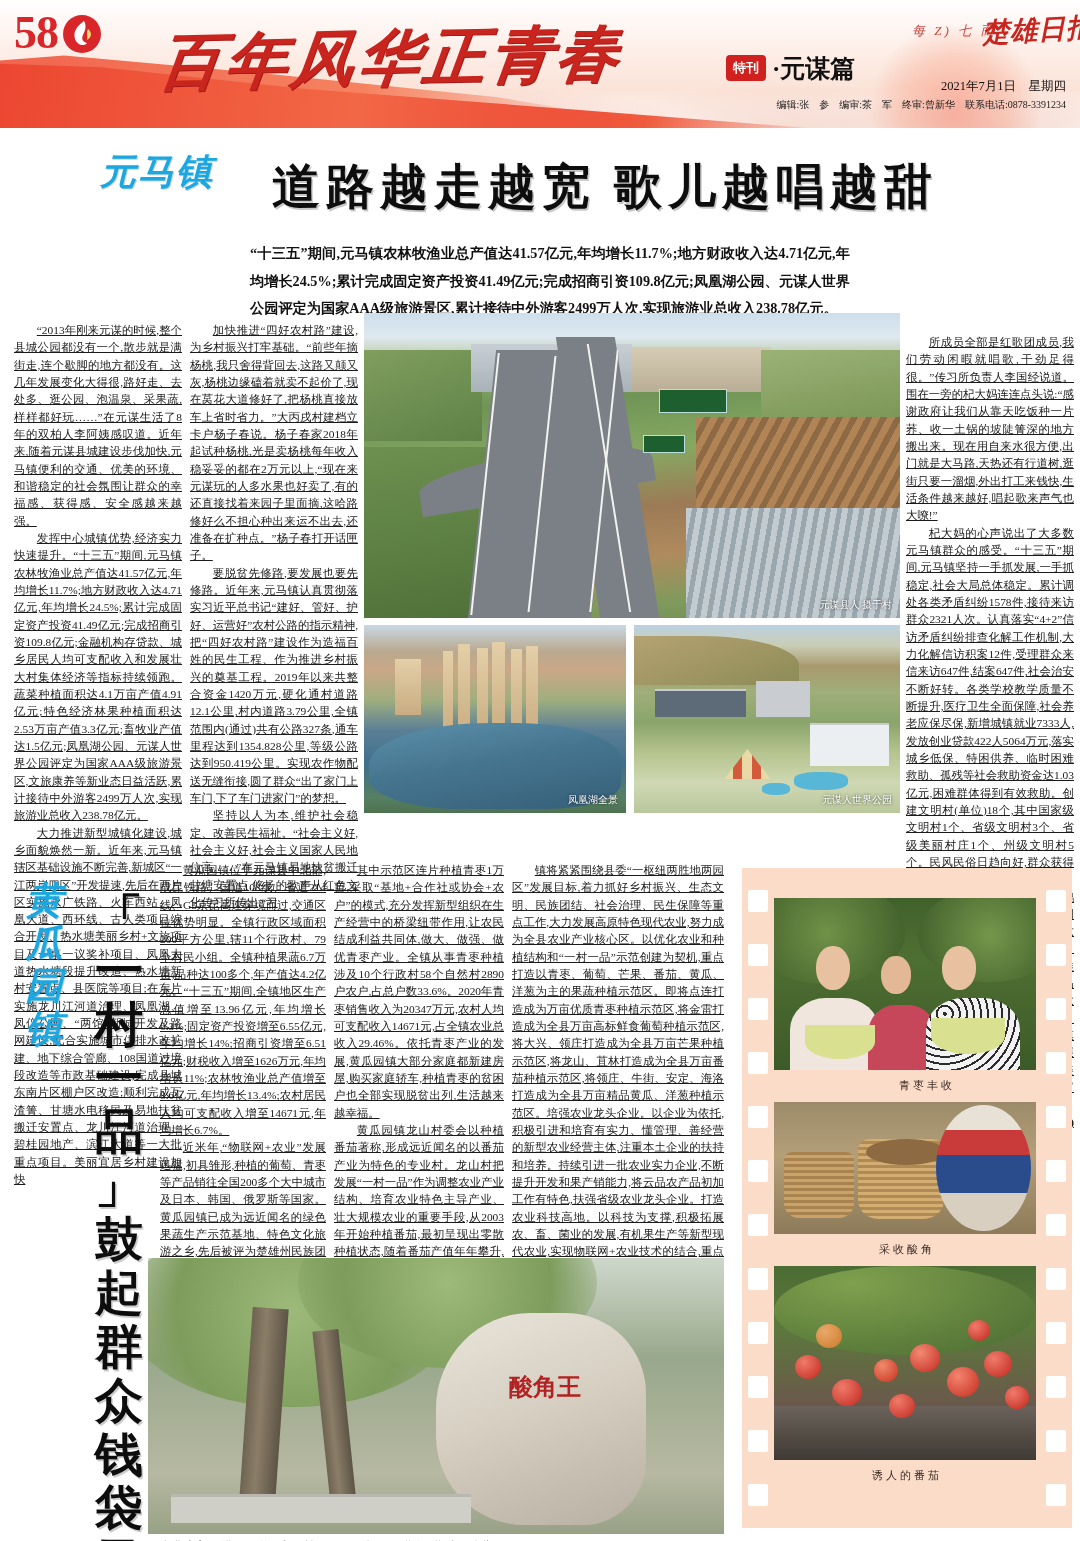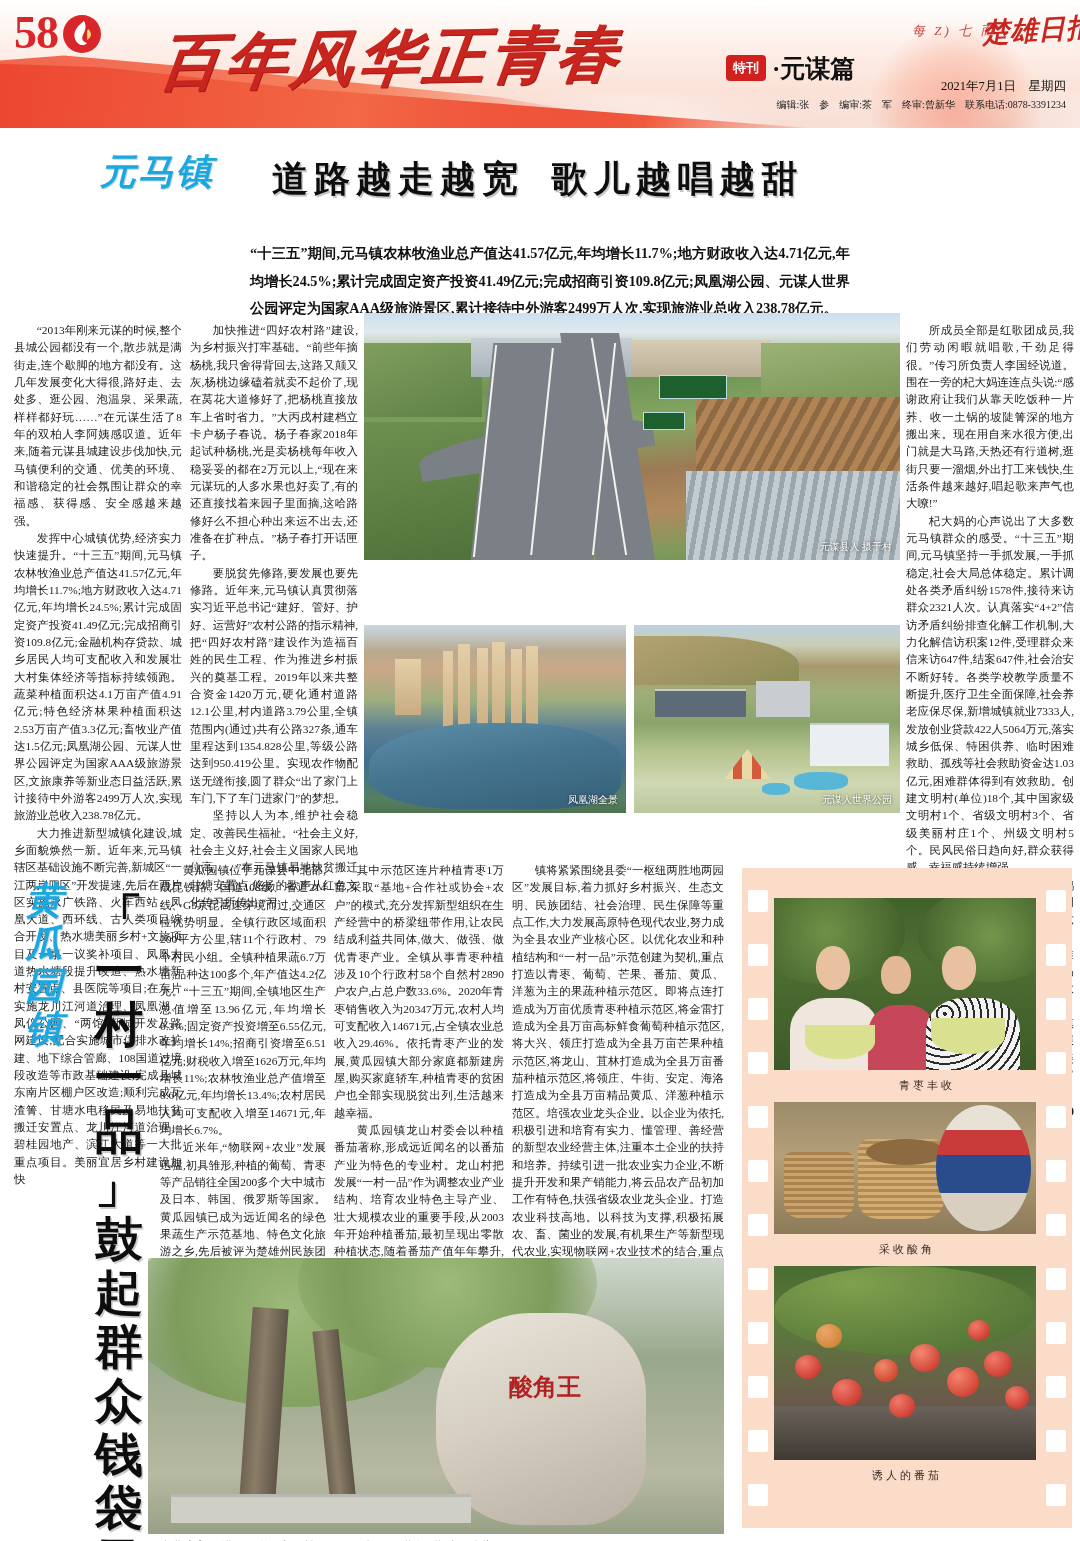--- a/index.html
+++ b/index.html
@@ -42,30 +42,30 @@
      font-style:italic;letter-spacing:3px;opacity:.85;}
   .mh-brand{position:absolute;left:982px;top:12px;font-size:27px;font-weight:bold;color:#c8251f;
      font-style:italic;white-space:nowrap;transform:rotate(-3deg);letter-spacing:1px;}
   .mh-date{position:absolute;right:14px;top:78px;font-size:12.5px;color:#111;white-space:nowrap;}
   .mh-credits{position:absolute;right:14px;top:98px;font-size:10px;color:#222;white-space:nowrap;}
 
   
   .town1{position:absolute;left:100px;top:148px;font-size:36px;font-weight:bold;white-space:nowrap;
      color:#1ba7e0;font-style:italic;letter-spacing:2px;
      text-shadow:1px 1px 0 rgba(0,80,140,.25);}
-  .head1{position:absolute;left:272px;top:155px;font-size:36px;font-weight:bold;color:#0d0d0d;
-     white-space:nowrap;letter-spacing:6px;font-family:Liberation Mono, monospace;
+  .head1{position:absolute;left:272px;top:155px;font-size:48px;font-weight:bold;color:#0d0d0d;
+     white-space:nowrap;letter-spacing:6px;font-family:Liberation Serif, serif;
      text-shadow:1.5px 1.5px 0 rgba(0,0,0,.22);}
   .lede{position:absolute;left:250px;top:240px;width:600px;font-size:14.2px;line-height:1.95;
      text-align:justify;font-weight:bold;color:#111;}
 
   
   .col{position:absolute;font-size:11.4px;line-height:1.52;text-align:justify;color:#1a1a1a;
        text-justify:inter-character;}
-  .col p{margin:0;text-indent:2em;}
+  .col p{margin:0;text-indent:2em;text-decoration:underline;}
   .byline{text-align:right;font-weight:bold;margin-top:6px;text-indent:0;}
 
   
   .ph{position:absolute;overflow:hidden;}
   .cap{position:absolute;font-size:10px;color:#fff;text-shadow:0 0 3px rgba(0,0,0,.8);}
 
   
   .ph-hw{background:linear-gradient(175deg,#b9d3e6 0%,#cfe0ea 9%,#8fae72 17%,#6f9456 30%,#86a862 46%,#9c7a55 62%,#b08a5e 76%,#7f9a5c 90%,#6d8a4e 100%);}
   .hw-road{position:absolute;background:#7b8086;}
   .hw-line{position:absolute;background:#f2f2ee;}
@@ -150,28 +150,28 @@
 <div class="col" id="t-col1" style="left:14px;top:322px;width:168px;height:492px;">
     <p>“2013年刚来元谋的时候,整个县城公园都没有一个,散步就是满街走,连个歇脚的地方都没有。这几年发展变化大得很,路好走、去处多、逛公园、泡温泉、采果蔬,样样都好玩……”在元谋生活了8年的双柏人李阿姨感叹道。近年来,随着元谋县城建设步伐加快,元马镇便利的交通、优美的环境、和谐稳定的社会氛围让群众的幸福感、获得感、安全感越来越强。</p>
     <p>发挥中心城镇优势,经济实力快速提升。“十三五”期间,元马镇农林牧渔业总产值达41.57亿元,年均增长11.7%;地方财政收入达4.71亿元,年均增长24.5%;累计完成固定资产投资41.49亿元;完成招商引资109.8亿元;金融机构存贷款、城乡居民人均可支配收入和发展壮大村集体经济等指标持续领跑。蔬菜种植面积达4.1万亩产值4.91亿元;特色经济林果种植面积达2.53万亩产值3.3亿元;畜牧业产值达1.5亿元;凤凰湖公园、元谋人世界公园评定为国家AAA级旅游景区,文旅康养等新业态日益活跃,累计接待中外游客2499万人次,实现旅游业总收入238.78亿元。</p>
     <p>大力推进新型城镇化建设,城乡面貌焕然一新。近年来,元马镇辖区基础设施不断完善,新城区“一江两岸四区”开发提速,先后在西片区实施永广铁路、火车西站、凤凰大道、西环线、古人类项目综合开发、热水塘美丽乡村+文旅项目及一事一议奖补项目、凤凰大道热水塘段提升改造、热水塘新村安置点、县医院等项目;在东片实施龙川江河道治理、凤凰湖、凤仪公园、“两馆”新城开发及路网建设;配合实施城市供排水改扩建、地下综合管廊、108国道过境段改造等市政基础建设;完成县城东南片区棚户区改造;顺利完成瓦渣箐、甘塘水电移民及易地扶贫搬迁安置点、龙川江河道治理、碧桂园地产、滨江大道等一大批重点项目。美丽宜居乡村建设加快</p>
   </div>
 <div class="col" id="t-col2" style="left:190px;top:322px;width:168px;height:492px;">
     <p>加快推进“四好农村路”建设,为乡村振兴打牢基础。“前些年摘杨桃,我只舍得背回去,这路又颠又灰,杨桃边缘磕着就卖不起价了,现在莴花大道修好了,把杨桃直接放车上省时省力。”大丙戌村建档立卡户杨子春说。杨子春家2018年起试种杨桃,光是卖杨桃每年收入稳妥妥的都在2万元以上,“现在来元谋玩的人多水果也好卖了,有的还直接找着来园子里面摘,这哈路修好么不担心种出来运不出去,还准备在扩种点。”杨子春打开话匣子。</p>
     <p>要脱贫先修路,要发展也要先修路。近年来,元马镇认真贯彻落实习近平总书记“建好、管好、护好、运营好”农村公路的指示精神,把“四好农村路”建设作为造福百姓的民生工程、作为推进乡村振兴的奠基工程。2019年以来共整合资金1420万元,硬化通村道路12.1公里,村内道路3.79公里,全镇范围内(通过)共有公路327条,通车里程达到1354.828公里,等级公路达到950.419公里。实现农作物配送无缝衔接,圆了群众“出了家门上车门,下了车门进家门”的梦想。</p>
     <p>坚持以人为本,维护社会稳定、改善民生福祉。“社会主义好,社会主义好,社会主义国家人民地位高……”在元马镇易地扶贫搬迁甘塘安置点,悠扬的歌声从红色文化传习所传出,“习</p>
   </div>
-<div class="col" id="t-col3" style="left:906px;top:322px;width:168px;height:492px;">
+<div class="col" id="t-col3" style="left:906px;top:334px;width:168px;height:492px;">
     <p>所成员全部是红歌团成员,我们劳动闲暇就唱歌,干劲足得很。”传习所负责人李国经说道。围在一旁的杞大妈连连点头说:“感谢政府让我们从靠天吃饭种一片荞、收一土锅的坡陡箐深的地方搬出来。现在用自来水很方便,出门就是大马路,天热还有行道树,逛街只要一溜烟,外出打工来钱快,生活条件越来越好,唱起歌来声气也大嘹!”</p>
     <p>杞大妈的心声说出了大多数元马镇群众的感受。“十三五”期间,元马镇坚持一手抓发展,一手抓稳定,社会大局总体稳定。累计调处各类矛盾纠纷1578件,接待来访群众2321人次。认真落实“4+2”信访矛盾纠纷排查化解工作机制,大力化解信访积案12件,受理群众来信来访647件,结案647件,社会治安不断好转。各类学校教学质量不断提升,医疗卫生全面保障,社会养老应保尽保,新增城镇就业7333人,发放创业贷款422人5064万元,落实城乡低保、特困供养、临时困难救助、孤残等社会救助资金达1.03亿元,困难群体得到有效救助。创建文明村(单位)18个,其中国家级文明村1个、省级文明村3个、省级美丽村庄1个、州级文明村5个。民风民俗日趋向好,群众获得感、幸福感持续增强。</p>
     <p>一百年雄关漫道,九万里风鹏正举。喜迎中国共产党成立100周年,元马镇将以党建为引领,以“六稳”“六保”为目标,突出乡村振兴、城镇发展、爱卫创卫三个重点,推进高原特色现代农业、绿色食品加工、商贸物流、文旅康养四大产业,实施党建带镇、产业富镇、招商强镇、投资兴镇、民生稳镇五项工程,全力争当元谋经济发展的火车头、乡村振兴排头兵和美丽县城的建设者,倾力打造美丽富饶、干净宜居智慧新元马。</p>
     <p class="byline">(本报通讯员　李莎莎)</p>
   </div>
 
-<div class="ph ph-hw" style="left:364px;top:313px;width:536px;height:247px;text-align:right;">
+<div class="ph ph-hw" style="left:364px;top:313px;width:536px;height:305px;text-align:right;">
   <div class="hw-sky"></div>
   <div class="hw-field" style="left:0;top:12%;width:22%;height:30%;background:linear-gradient(160deg,#7f9e5e,#5f8147);"></div>
   <div class="hw-field" style="left:20%;top:10%;width:30%;height:16%;background:linear-gradient(180deg,#c8cfd4,#a9b2b8);"></div>
   <div class="hw-field" style="left:50%;top:11%;width:26%;height:15%;background:linear-gradient(180deg,#d6cbb4,#b9ae95);"></div>
   <div class="hw-field" style="left:74%;top:12%;width:26%;height:22%;background:linear-gradient(170deg,#9bb277,#7c9757);"></div>
   <div class="hw-field" style="left:62%;top:34%;width:38%;height:30%;background:repeating-linear-gradient(118deg,#b08455 0 7px,#8d6a43 7px 13px);"></div>
   <div class="hw-field" style="left:60%;top:64%;width:40%;height:36%;background:repeating-linear-gradient(100deg,#c2cbd0 0 6px,#9aa6ad 6px 11px);"></div>
   <div class="hw-field" style="left:0;top:44%;width:30%;height:56%;background:linear-gradient(170deg,#6d9050,#4f7139);"></div>
   <div class="hw-road" style="left:22%;top:12%;width:23%;height:88%;transform:skewX(-6deg);"></div>
   <div class="hw-road" style="left:40%;top:8%;width:11%;height:92%;transform:skewX(9deg);"></div>

